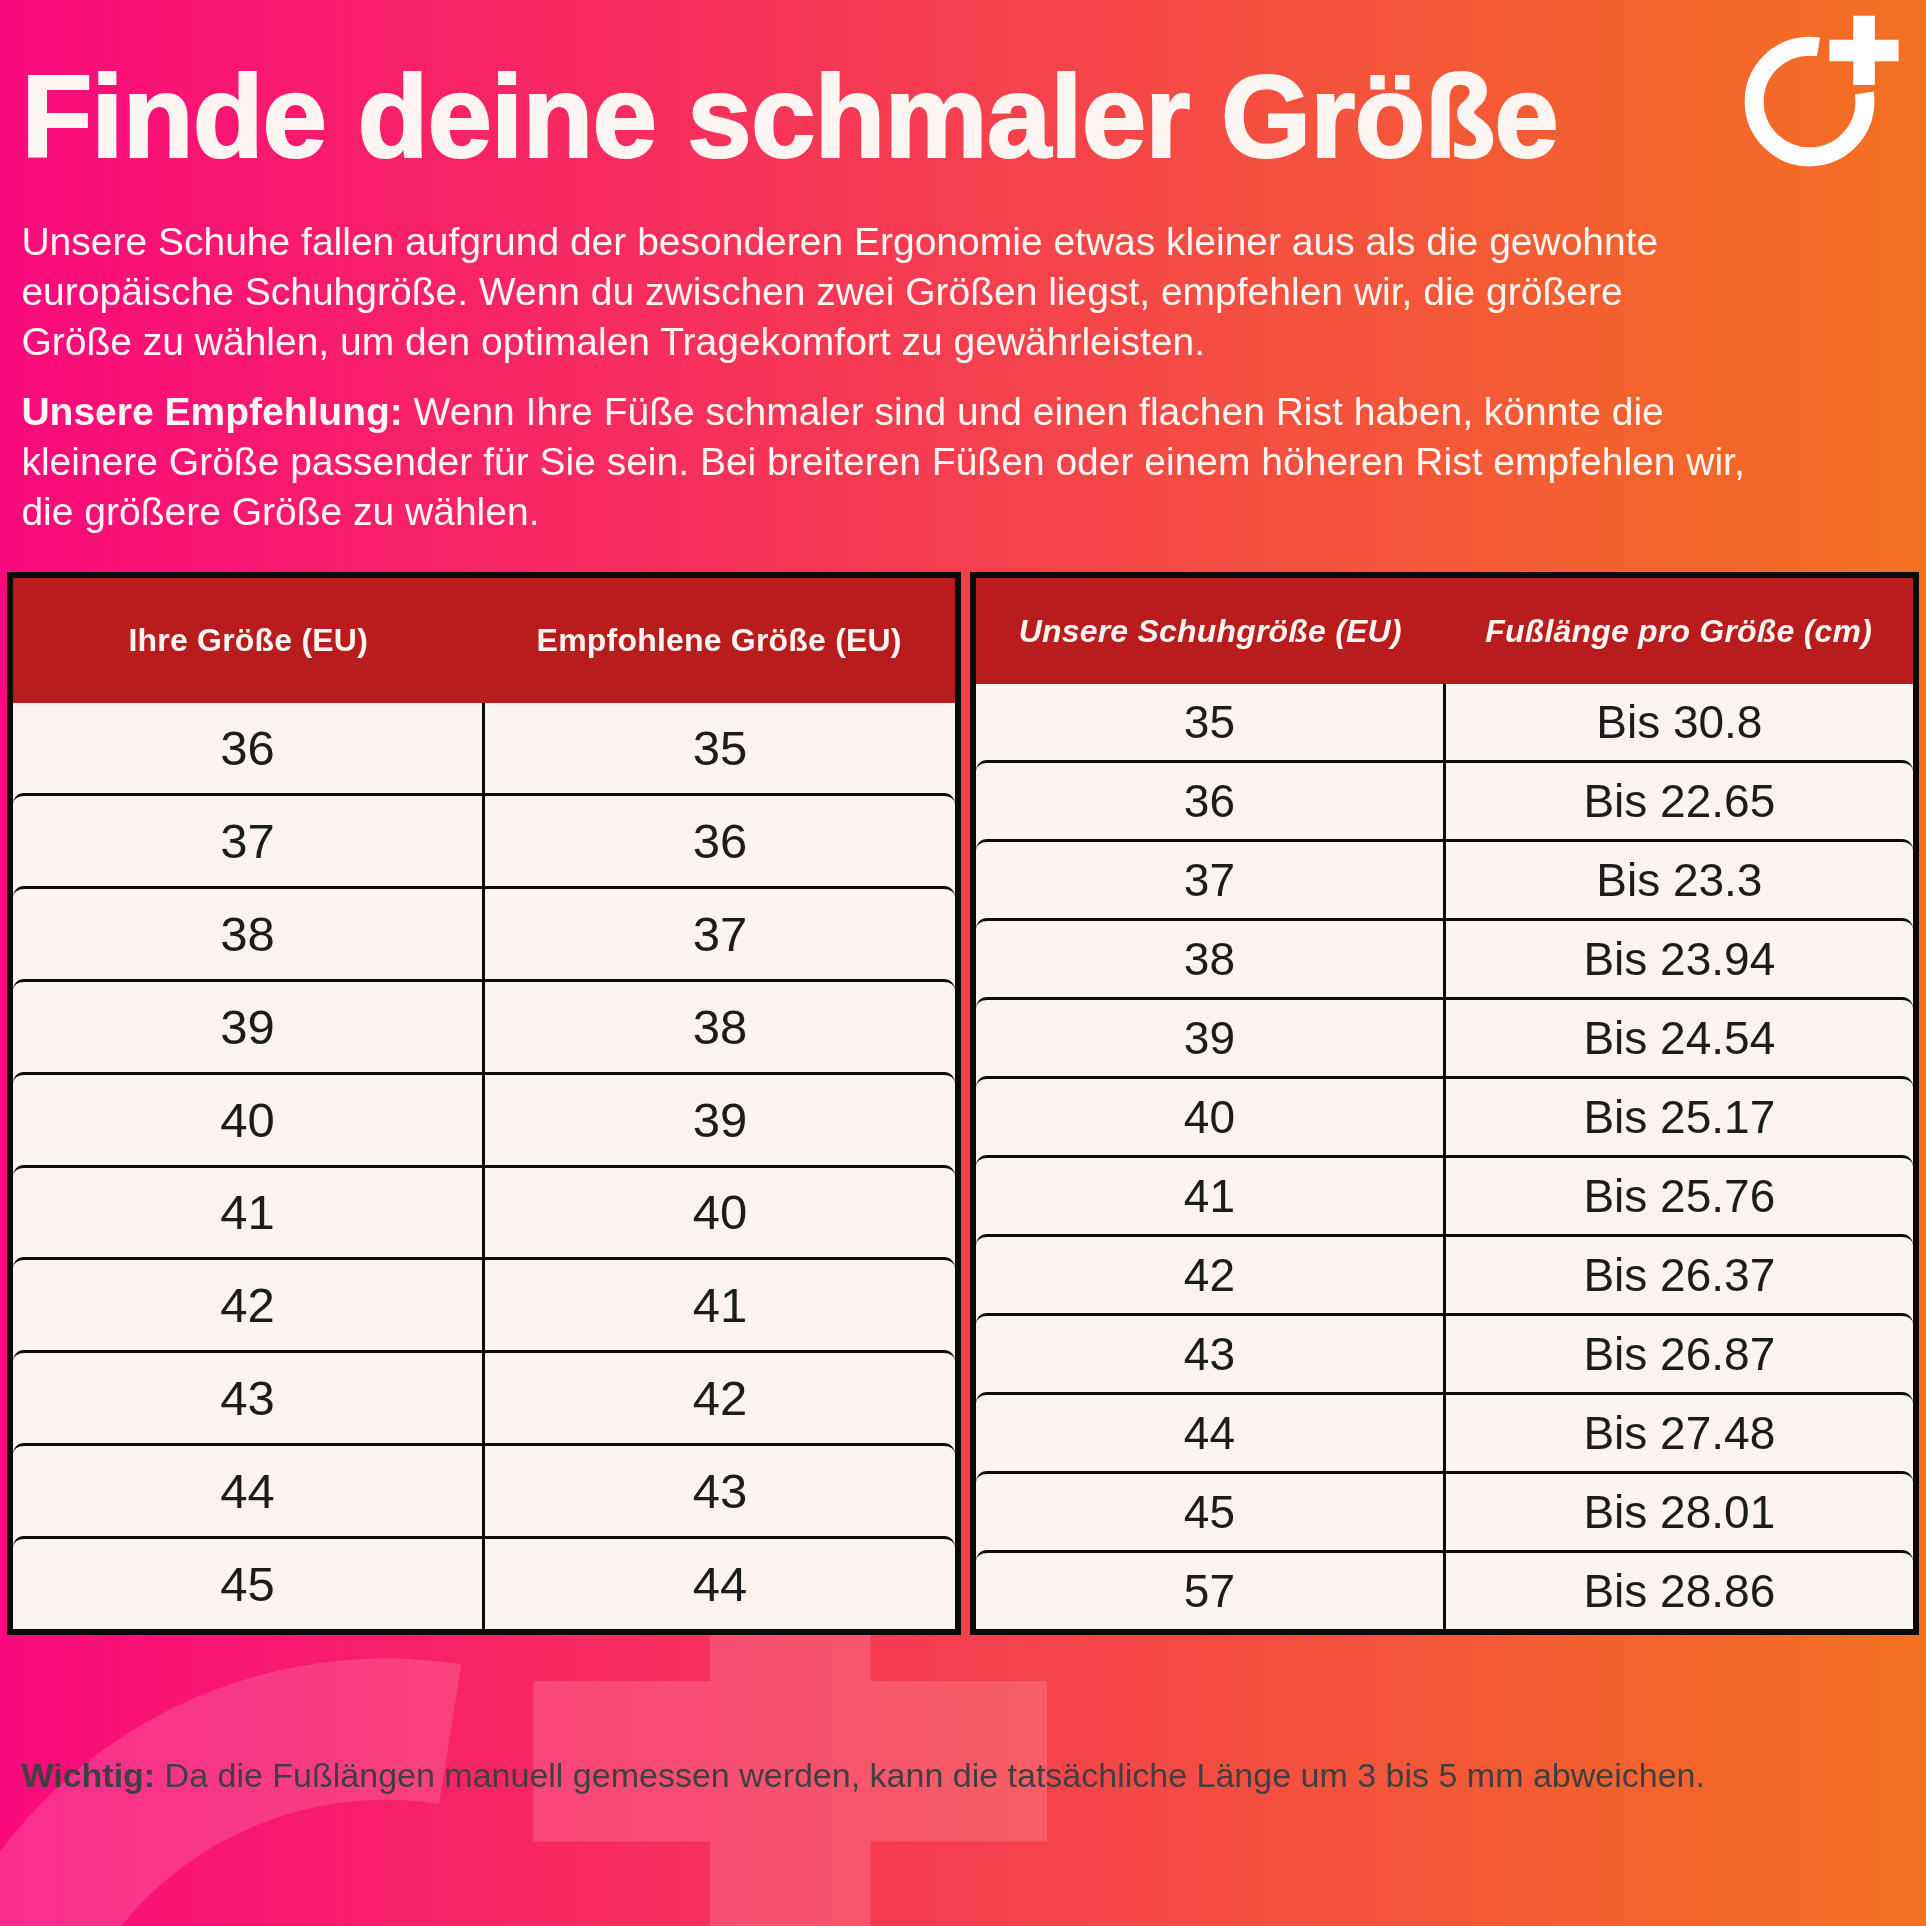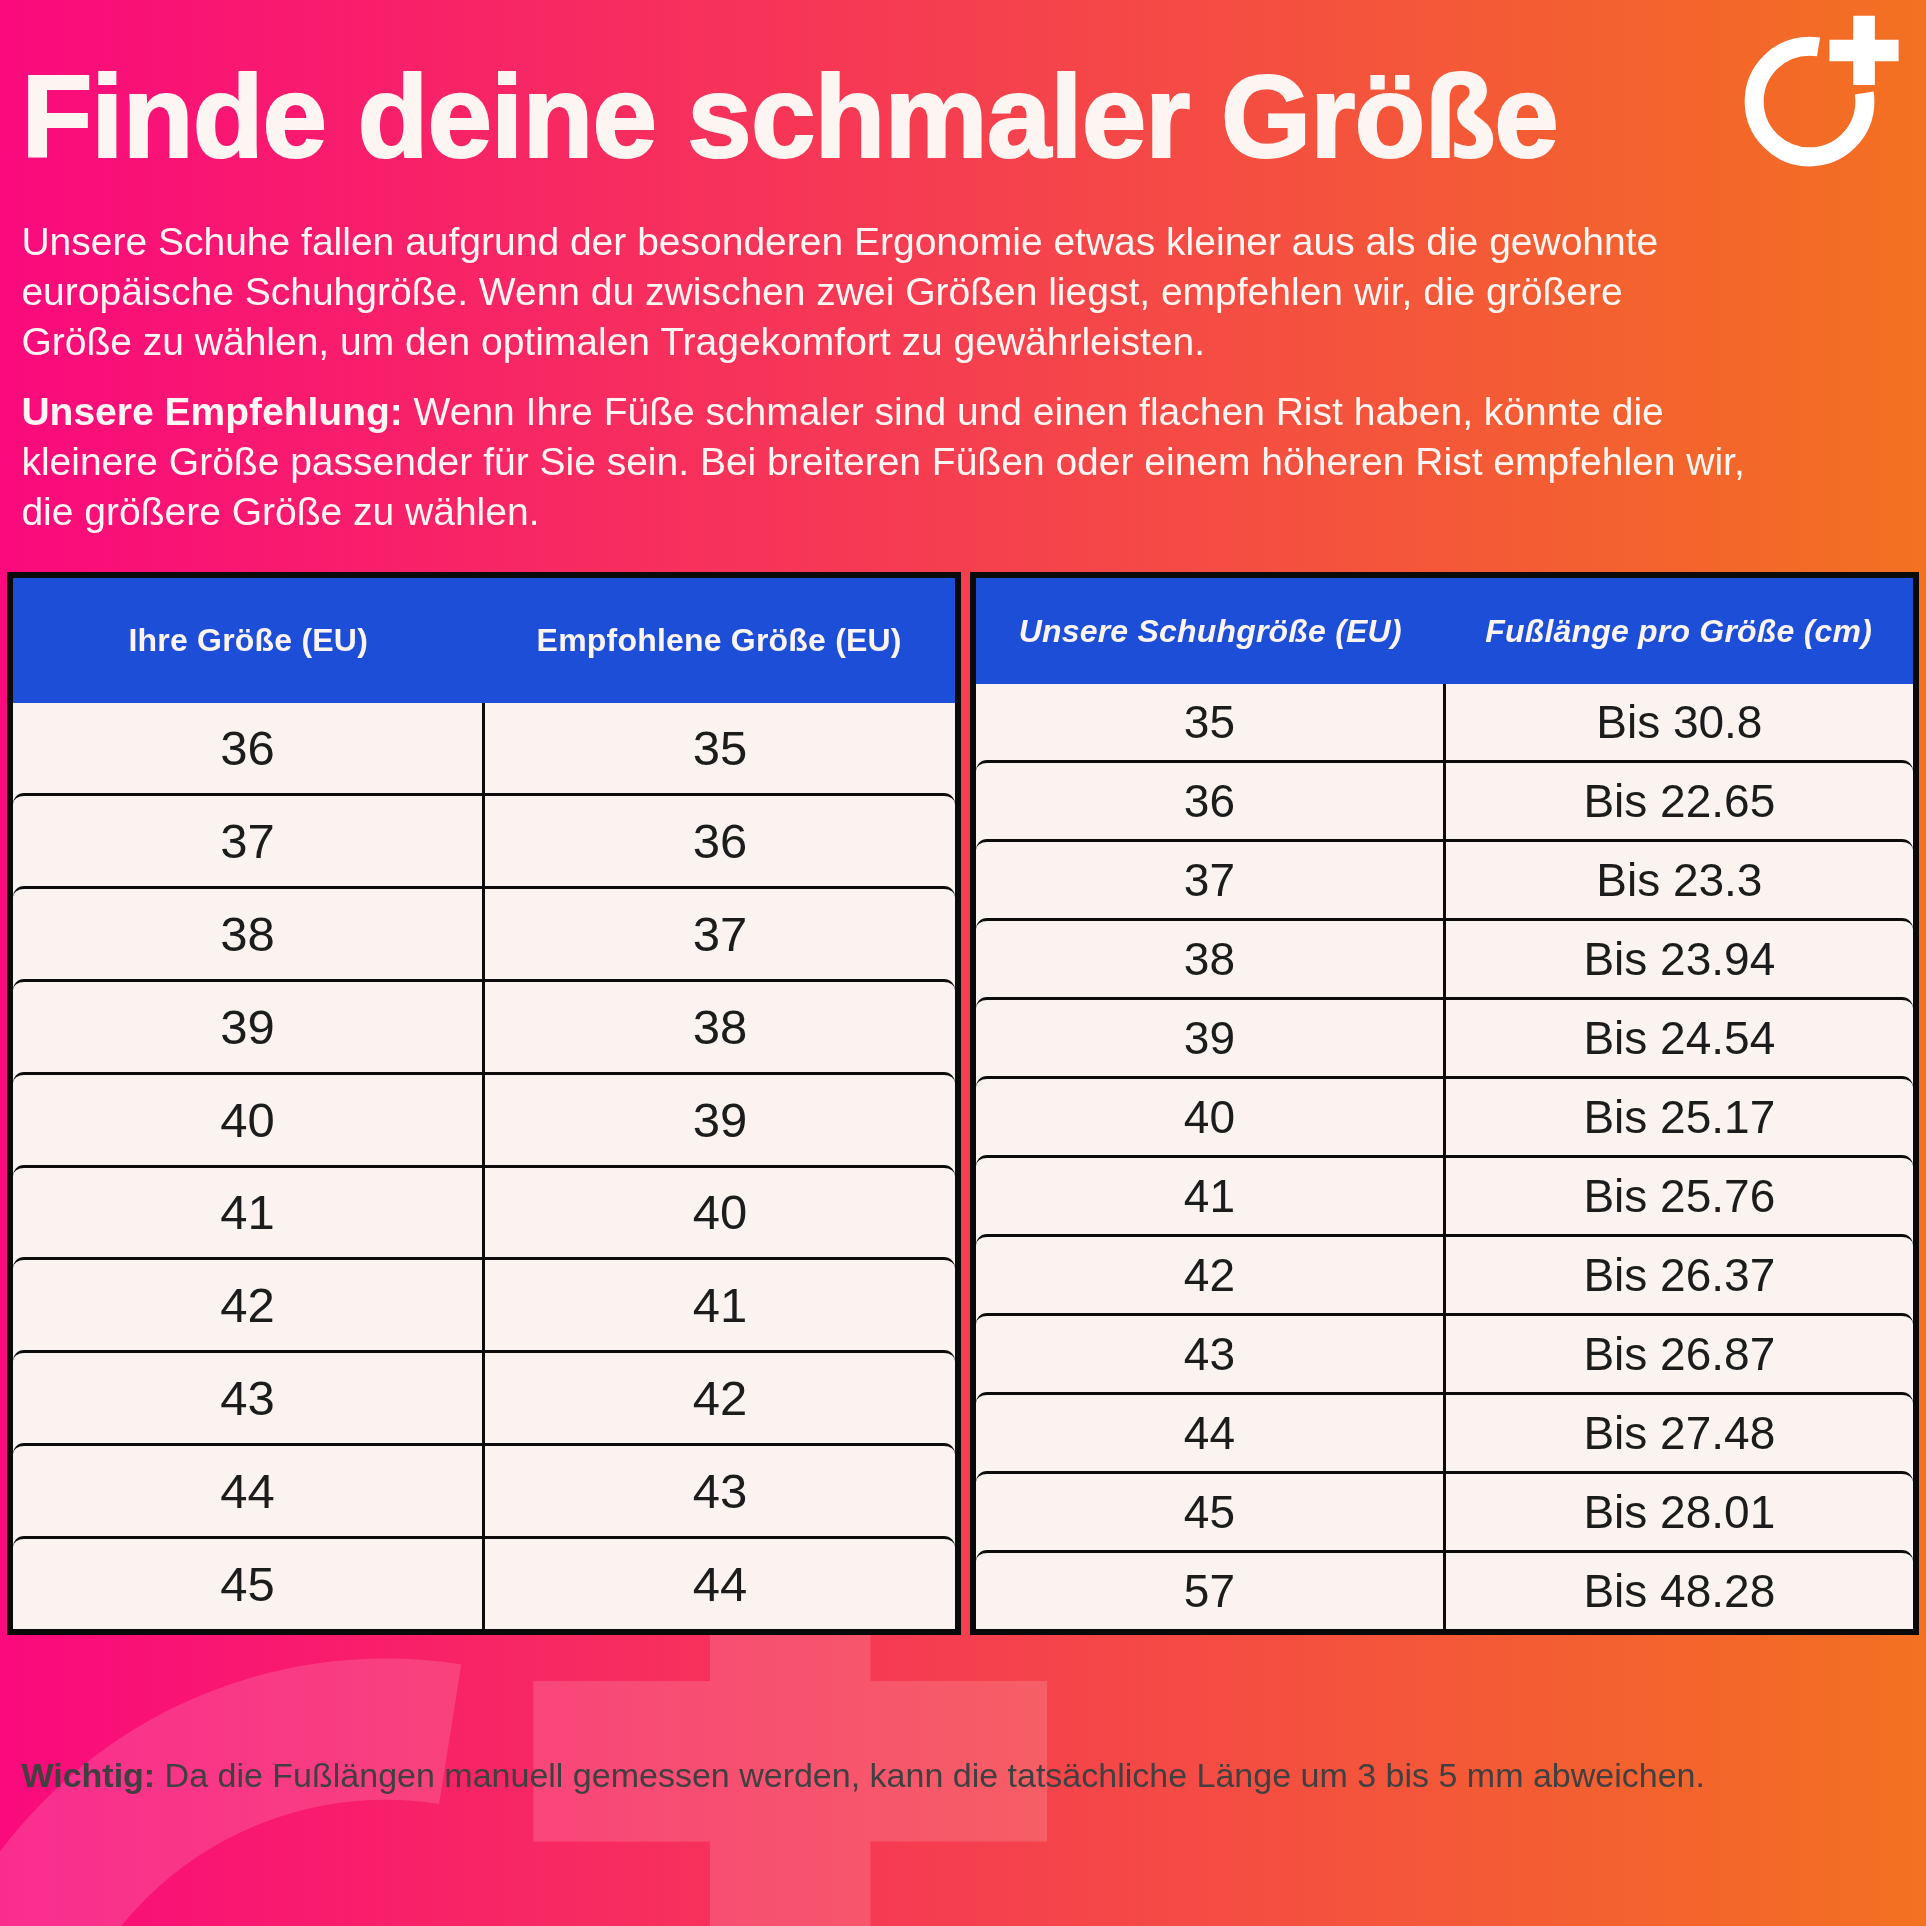--- a/index.html
+++ b/index.html
@@ -34,21 +34,21 @@
   }
   .sizetable{
     background:#faf3ef;
     border:6.8px solid #0a0a0a;
     display:flex; flex-direction:column;
     box-sizing:border-box;
   }
   .t-left{ width:954px; }
   .t-right{ width:949px; }
   .thead{
-    background:#1d4ed8; color:#fbf4f0;
+    background:#b91c1c; color:#fbf4f0;
     display:flex; flex:none;
   }
   .t-left .thead{ height:125px; }
   .t-right .thead{ height:106px;font-style:italic; }
   .hcell{
     flex:1; display:flex; align-items:center; justify-content:center;
     font-weight:700; font-size:32px; letter-spacing:0.2px; text-align:center;
   }
   .tbody{ display:flex; flex-direction:column; flex:1; }
   .trow{ display:flex; flex:1;border-radius:11px; }
@@ -187,21 +187,21 @@
       <div class="trow">
           <div class="tcell first">44</div>
           <div class="tcell">Bis 27.48</div>
         </div>
       <div class="trow">
           <div class="tcell first">45</div>
           <div class="tcell">Bis 28.01</div>
         </div>
       <div class="trow">
           <div class="tcell first">57</div>
-          <div class="tcell">Bis 48.28</div>
+          <div class="tcell">Bis 28.86</div>
         </div>
     </div>
   </div>
 
 </div>
 
 <div class="abs note"><b>Wichtig:</b><span> Da die Fußlängen manuell gemessen werden, kann die tatsächliche Länge um 3 bis 5 mm abweichen.</span></div>
 
 
 </body></html>

